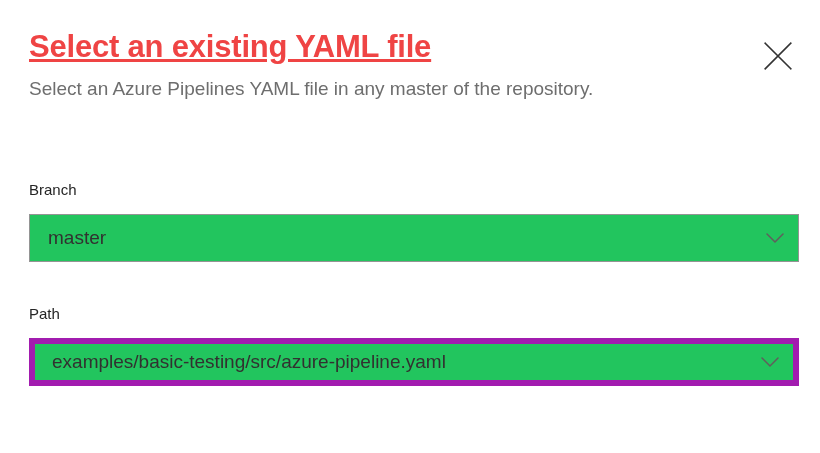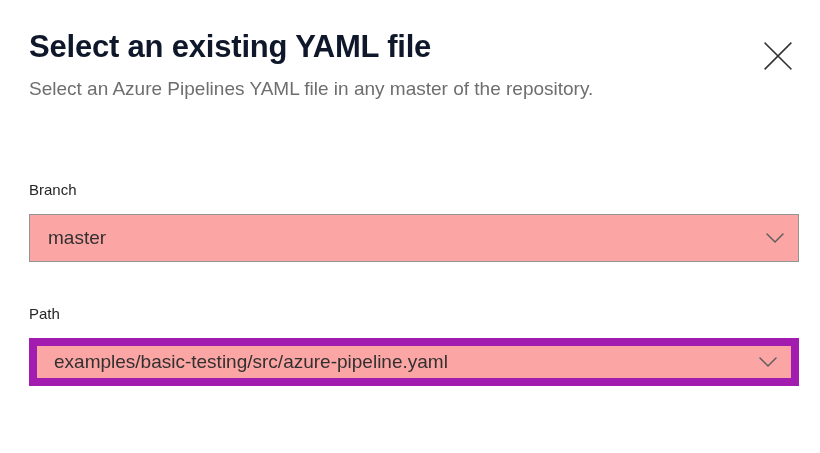--- a/index.html
+++ b/index.html
@@ -26,25 +26,26 @@
   
   .header {
     position: absolute;
     left: 29px;
     top: 27px;
     right: 29px;
   }
   .panel-title {
     font-size: 31px;
     font-weight: 600;
-    color: #0f172a;
+    color: #ef4444;
     line-height: 40px;
     letter-spacing: -0.2px;
     margin: 0;
     white-space: nowrap;
+    text-decoration: underline;
   }
   .panel-subtitle {
     font-size: 19px;
     font-weight: 400;
     color: #6e6e6e;
     line-height: 32px;
     margin: 6px 0 0 0;
     max-width: 600px;
   }
 
@@ -87,28 +88,28 @@
     color: #252525;
     line-height: 24px;
     margin-bottom: 12px;
   }
 
   .combo {
     position: relative;
     box-sizing: border-box;
     width: 770px;
     height: 48px;
-    background: #fca5a5;
+    background: #22c55e;
     border: 1px solid #949494;
     display: flex;
     align-items: center;
     cursor: pointer;
   }
   .combo.focused {
-    border: 8px solid #a21caf;
+    border: 6px solid #a21caf;
   }
   .combo-value {
     flex: 1 1 auto;
     font-size: 19px;
     font-weight: 400;
     color: #323130;
     line-height: 24px;
     padding-left: 18px;
     padding-right: 8px;
     white-space: nowrap;

